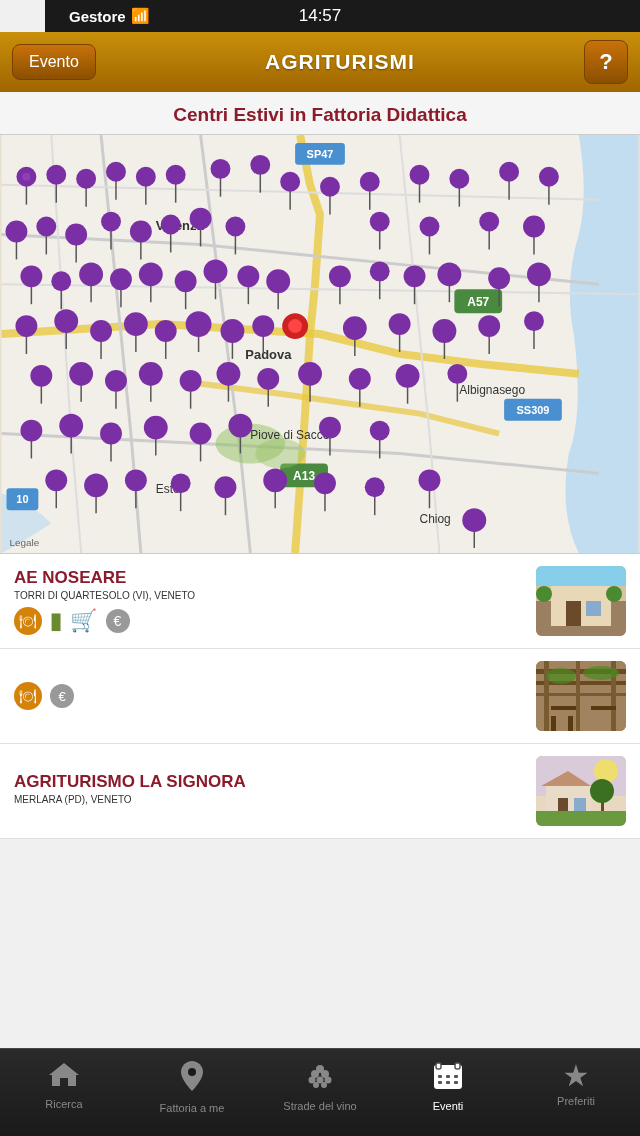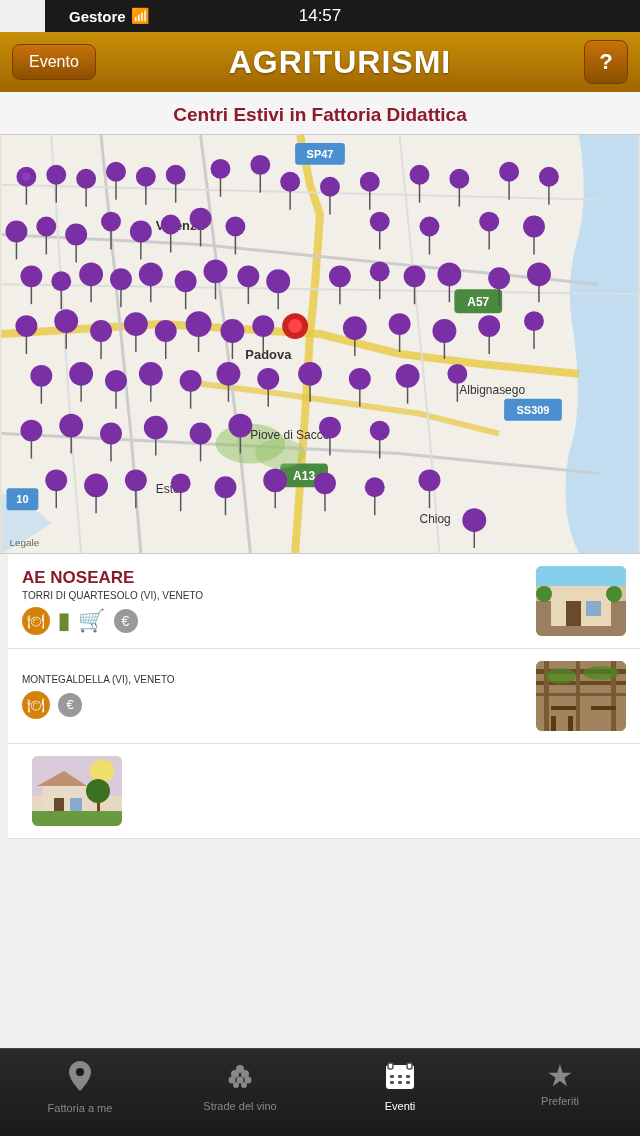--- a/index.html
+++ b/index.html
@@ -46,21 +46,21 @@
       border: 1.5px solid #7a4000;
       border-radius: 8px;
       color: white;
       font-size: 16px;
       font-weight: 400;
       padding: 8px 16px;
       cursor: pointer;
     }
     .nav-title {
       color: white;
-      font-size: 32px;
+      font-size: 21px;
       font-weight: 700;
       letter-spacing: 1px;
       text-shadow: 0 1px 2px rgba(0,0,0,0.4);
     }
     .nav-help-btn {
       background: linear-gradient(180deg, #c8720a 0%, #8b4f00 100%);
       border: 1.5px solid #7a4000;
       border-radius: 8px;
       color: white;
       font-size: 22px;
@@ -98,21 +98,20 @@
     
     #map-svg {
       width: 100%;
       height: 100%;
     }
 
     
     #list-container {
       background: #bef264;
       flex: 1;
-      margin-left: 8px;
     }
     .list-item {
       display: flex;
       align-items: center;
       padding: 12px 14px;
       border-bottom: 1px solid #e0e0e0;
       background: white;
       min-height: 90px;
     }
     .list-item-info { flex: 1; }
@@ -543,21 +542,20 @@
         <rect x="0" y="0" width="90" height="20" fill="#87ceeb"></rect>
 
         <circle cx="8" cy="28" r="8" fill="#4a8a30"></circle>
         <circle cx="78" cy="28" r="8" fill="#4a8a30"></circle>
       </svg>
     </div>
   </div>
 
   <div class="list-item">
     <div class="list-item-info">
-      <div class="list-item-location">MONTEGALDELLA (VI), VENETO</div>
       <div class="list-item-icons">
         <span class="icon-circle icon-orange" style="font-size:14px;">🍽</span>
         <span class="icon-circle" style="font-size:13px; background:#999; width:24px;height:24px; color:white; border-radius:50%; display:flex; align-items:center; justify-content:center;">€</span>
       </div>
     </div>
     <div class="list-item-thumb">
       <svg width="90" height="70" viewBox="0 0 90 70">
         <rect width="90" height="70" fill="#8a7060"></rect>
 
         <rect x="0" y="0" width="90" height="70" fill="#c4a060" opacity="0.4"></rect>
@@ -575,20 +573,26 @@
         <rect x="15" y="55" width="5" height="15" fill="#5a3a10"></rect>
         <rect x="32" y="55" width="5" height="15" fill="#5a3a10"></rect>
 
         <ellipse cx="25" cy="15" rx="15" ry="8" fill="#4a8a20" opacity="0.7"></ellipse>
         <ellipse cx="65" cy="12" rx="18" ry="7" fill="#4a8a20" opacity="0.7"></ellipse>
       </svg>
     </div>
   </div>
 
   <div class="list-item">
+    <div class="list-item-info">
+      <div class="list-item-name">AGRITURISMO LA SIGNORA</div>
+      <div class="list-item-location">MERLARA (PD), VENETO</div>
+      <div class="list-item-icons">
+      </div>
+    </div>
     <div class="list-item-thumb">
       <svg width="90" height="70" viewBox="0 0 90 70">
 
         <rect width="90" height="70" fill="#e8d8c0"></rect>
         <rect x="0" y="0" width="90" height="40" fill="#d4c8e0" opacity="0.8"></rect>
 
         <circle cx="70" cy="15" r="12" fill="#f0e060" opacity="0.9"></circle>
 
         <rect x="10" y="30" width="45" height="35" fill="#e8dcc8"></rect>
         <polygon points="5,30 32,15 55,30" fill="#c09070"></polygon>
@@ -600,20 +604,28 @@
 
         <rect x="0" y="55" width="90" height="15" fill="#6a9a40"></rect>
       </svg>
     </div>
   </div>
 
 </div>
 
 <div id="tab-bar">
 
+  <div class="tab-item">
+    <span class="tab-icon">
+      <svg width="30" height="26" viewBox="0 0 30 26" fill="#888">
+        <polygon points="15,2 0,14 3,14 3,25 11,25 11,17 19,17 19,25 27,25 27,14 30,14" fill="#888"></polygon>
+      </svg>
+    </span>
+    <span class="tab-label">Ricerca</span>
+  </div>
 
   <div class="tab-item">
     <span class="tab-icon">
       <svg width="22" height="30" viewBox="0 0 22 30" fill="#888">
         <path d="M11,0 C5,0 0,5 0,11 C0,19 11,30 11,30 C11,30 22,19 22,11 C22,5 17,0 11,0Z" fill="#888"></path>
         <circle cx="11" cy="11" r="4" fill="#1a1a1a"></circle>
       </svg>
     </span>
     <span class="tab-label">Fattoria a me</span>
   </div>

